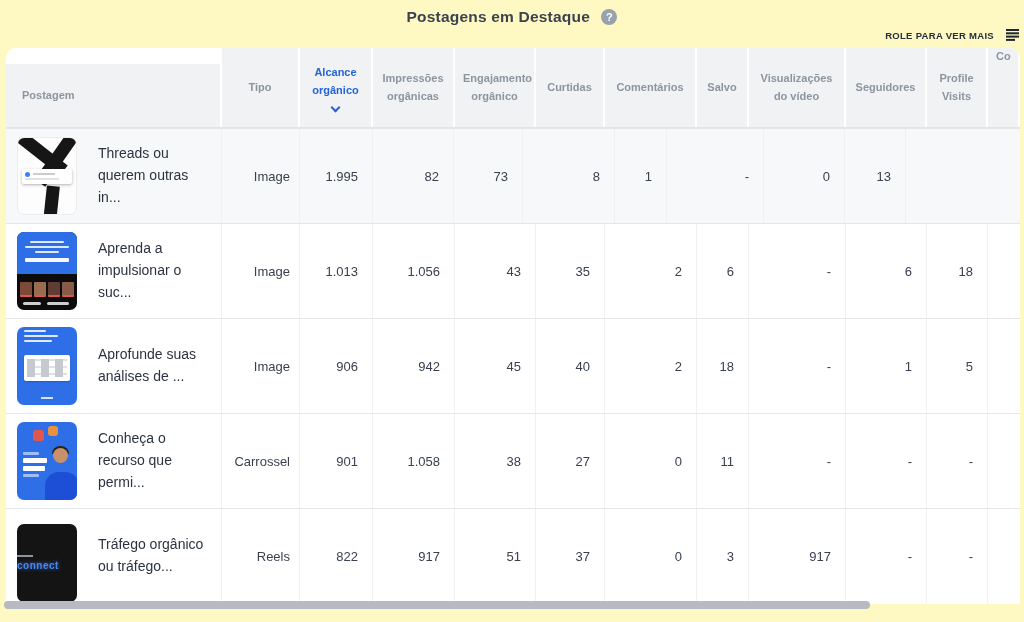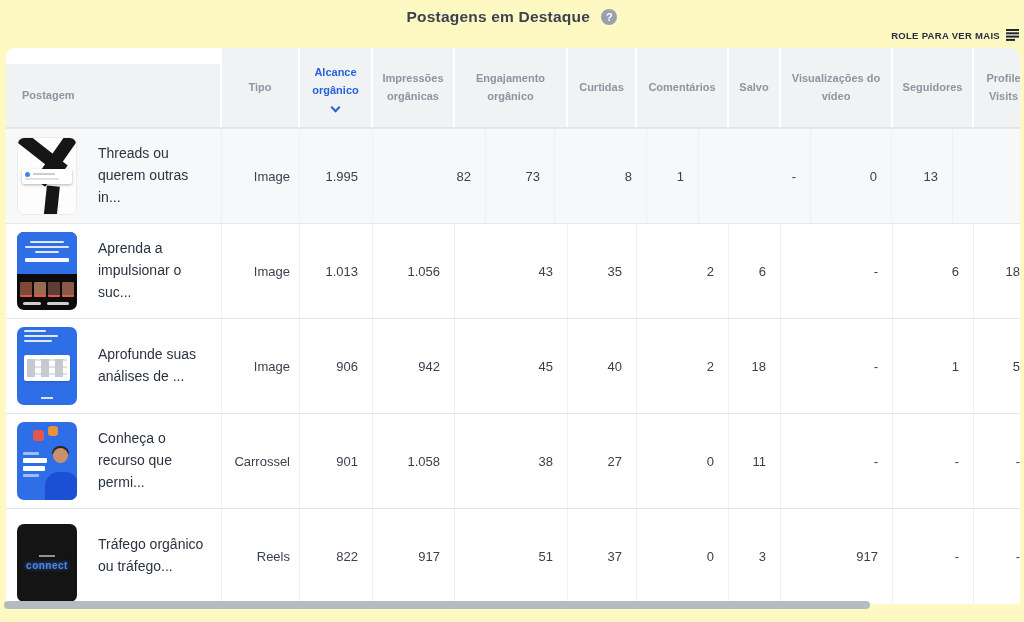--- a/index.html
+++ b/index.html
@@ -7,21 +7,21 @@
               font-family:"Liberation Sans", sans-serif; }
   .page { position:relative; width:1024px; height:622px; background:#fef9c3; }
 
   
   .page-header { text-align:center; padding-top:7px; height:30px; }
   .page-title { font-size:15.5px; font-weight:bold; color:#3b4350; letter-spacing:.2px; vertical-align:middle; }
   .help { display:inline-block; width:16px; height:16px; border-radius:50%; background:#98a1ac;
           color:#fff; font-size:11px; font-weight:bold; line-height:16px; text-align:center;
           margin-left:7px; vertical-align:middle; }
 
-  .scroll-hint { position:absolute; top:29px; right:5px; display:flex; align-items:center; gap:6px;
+  .scroll-hint { position:absolute; top:29px; right:5px; display:flex; align-items:center; gap:12px;
                  font-size:9.5px; font-weight:bold; letter-spacing:.3px; color:#262f3b; }
   .scroll-icon { display:inline-block; }
 
   
   .table { position:absolute; left:6px; top:48px; width:1014px; height:556px;
            border-radius:10px 10px 0 0; overflow:hidden; background:#fff; }
   .thead { display:flex; height:80px; background:#fff; border-bottom:1px solid #e3e6e9; }
   .th { background:#f0f2f4; color:#8d959f; font-size:11px; font-weight:bold; line-height:1.55;
         display:flex; flex-direction:column; justify-content:center; text-align:center;
         padding:0 8px; border-right:2px solid #fff; flex:0 0 auto; }
@@ -36,22 +36,22 @@
   .tr:first-child { border-top:none; }
   .tr.shaded { background:#f7f8f9; }
   .td { display:flex; align-items:center; justify-content:flex-end; flex:0 0 auto;
         padding:0 14px; font-size:13px; color:#39414e; border-right:1px solid #eef0f2; }
   .td:last-child { border-right:none; }
   .td.type { padding-right:9px; }
   .td.post { justify-content:flex-start; gap:21px; padding:0 8px 0 11px; }
   .post-title { font-size:14px; color:#2b3340; line-height:1.55; max-width:132px; }
 
   
-  .c0{width:216px}.c1{width:78px}.c2{width:73px}.c3{width:82px}.c4{width:113px}.c5{width:69px}
-  .c6{width:92px}.c7{width:52px}.c8{width:112px}.c9{width:81px}.c10{width:61px}
+  .c0{width:216px}.c1{width:78px}.c2{width:73px}.c3{width:82px}.c4{width:81px}.c5{width:69px}
+  .c6{width:92px}.c7{width:52px}.c8{width:97px}.c9{width:81px}.c10{width:61px}
   .c11{width:30px; text-align:left; padding:0 0 0 8px; justify-content:flex-start;}
 
   
   .thumb { width:60px; height:78px; border-radius:7px; position:relative; overflow:hidden; flex:0 0 auto; }
 
   .thumb-1 { background:#fdfdfd; border:1px solid #ececec; }
   .t1-tape { position:absolute; background:#161616; }
   .t1-a { top:2px; left:-24px; width:78px; height:13px; transform:rotate(38deg); }
   .t1-b { top:4px; right:-30px; width:84px; height:13px; transform:rotate(-55deg); }
   .t1-c { bottom:-8px; left:27px; width:13px; height:36px; transform:rotate(6deg); }
@@ -85,21 +85,21 @@
   .t4-line { position:absolute; height:3px; border-radius:1px; }
   .t4-l1 { top:30px; left:6px; width:16px; background:rgba(255,255,255,.55); }
   .t4-l2 { top:36px; left:6px; width:24px; height:5px; background:#fff; }
   .t4-l3 { top:44px; left:6px; width:22px; height:5px; background:#fff; }
   .t4-l4 { top:52px; left:6px; width:16px; background:rgba(255,255,255,.55); }
   .t4-head { position:absolute; top:26px; right:9px; width:15px; height:15px; border-radius:50%; background:#c9916b; }
   .t4-hair { position:absolute; top:24px; right:8px; width:17px; height:8px; border-radius:8px 8px 0 0; background:#2b2420; }
   .t4-body { position:absolute; bottom:-4px; right:-2px; width:34px; height:32px;
              border-radius:14px 14px 0 0; background:#1d4fd6; }
 
-  .thumb-5 { background:#141414; display:flex; flex-direction:column; align-items:center; justify-content:center;margin-top:13px; }
+  .thumb-5 { background:#141414; display:flex; flex-direction:column; justify-content:center;margin-top:13px; }
   .t5-tiny { width:16px; height:2px; background:#8d949c; margin-bottom:3px; }
   .t5-connect { font-size:10px; font-weight:bold; color:#4a86f0; letter-spacing:.5px;
                 text-shadow:0 0 4px rgba(74,134,240,.8); }
 
   
   .scrollbar-thumb { position:absolute; left:4px; top:601px; width:866px; height:8px;
                      border-radius:4px; background:#b5bbc1; }
 </style>
 </head>
 <body>

